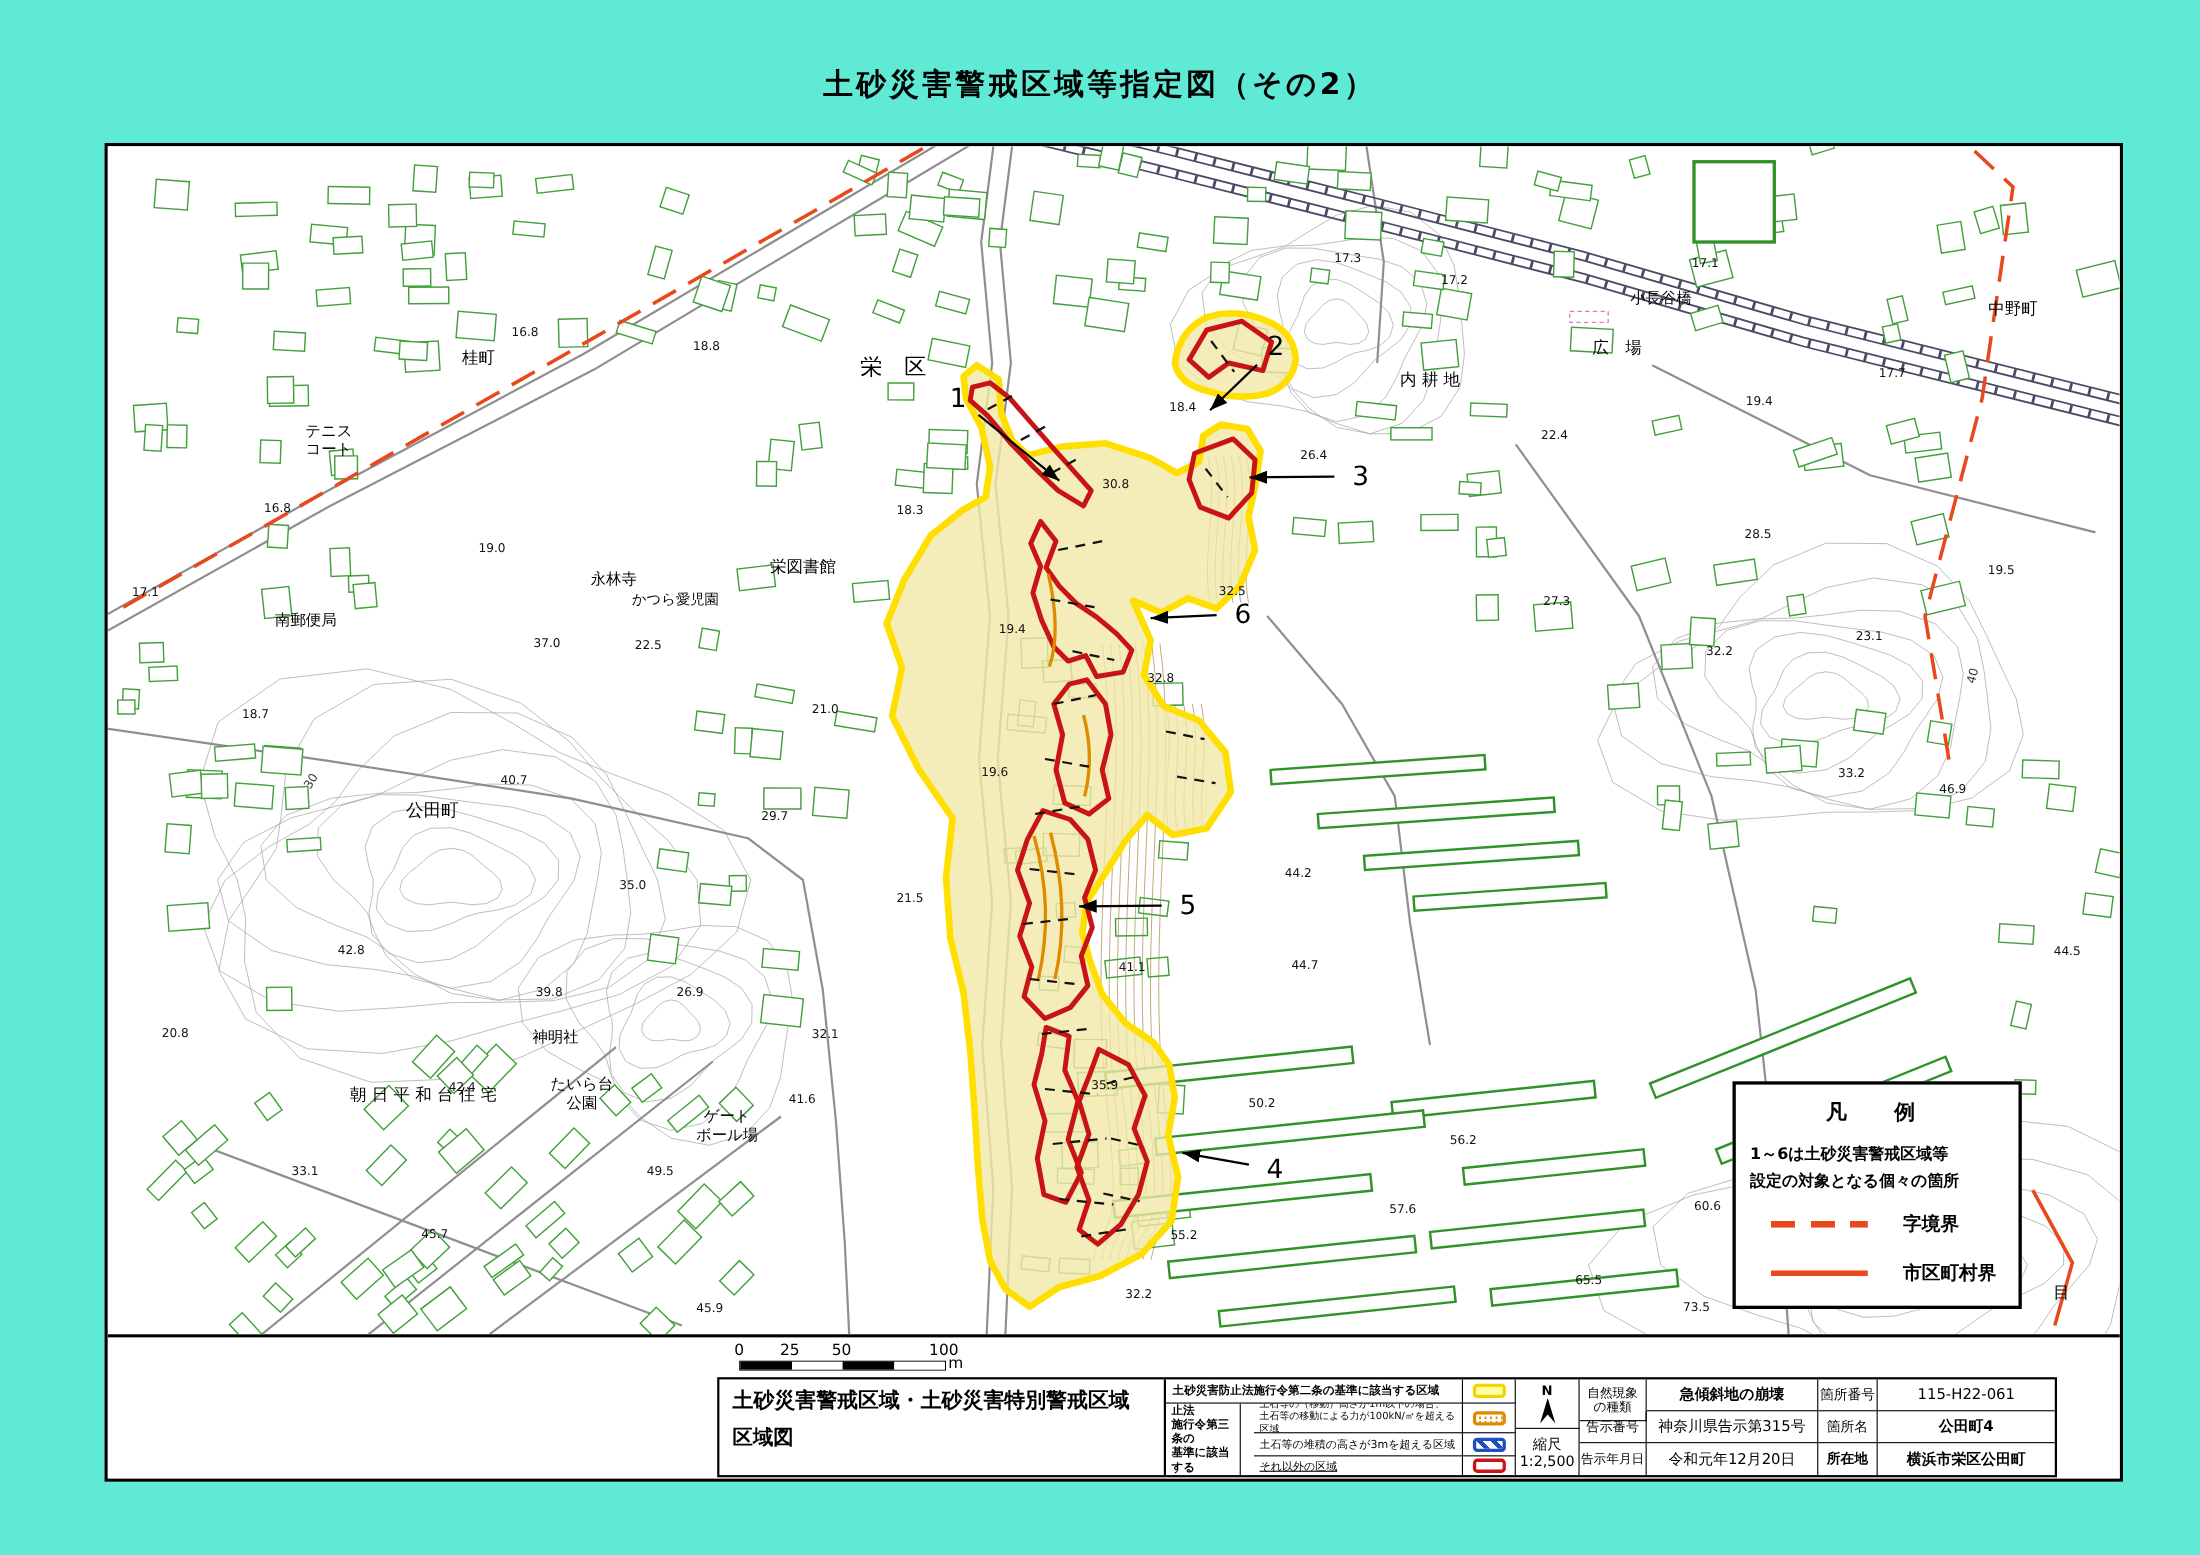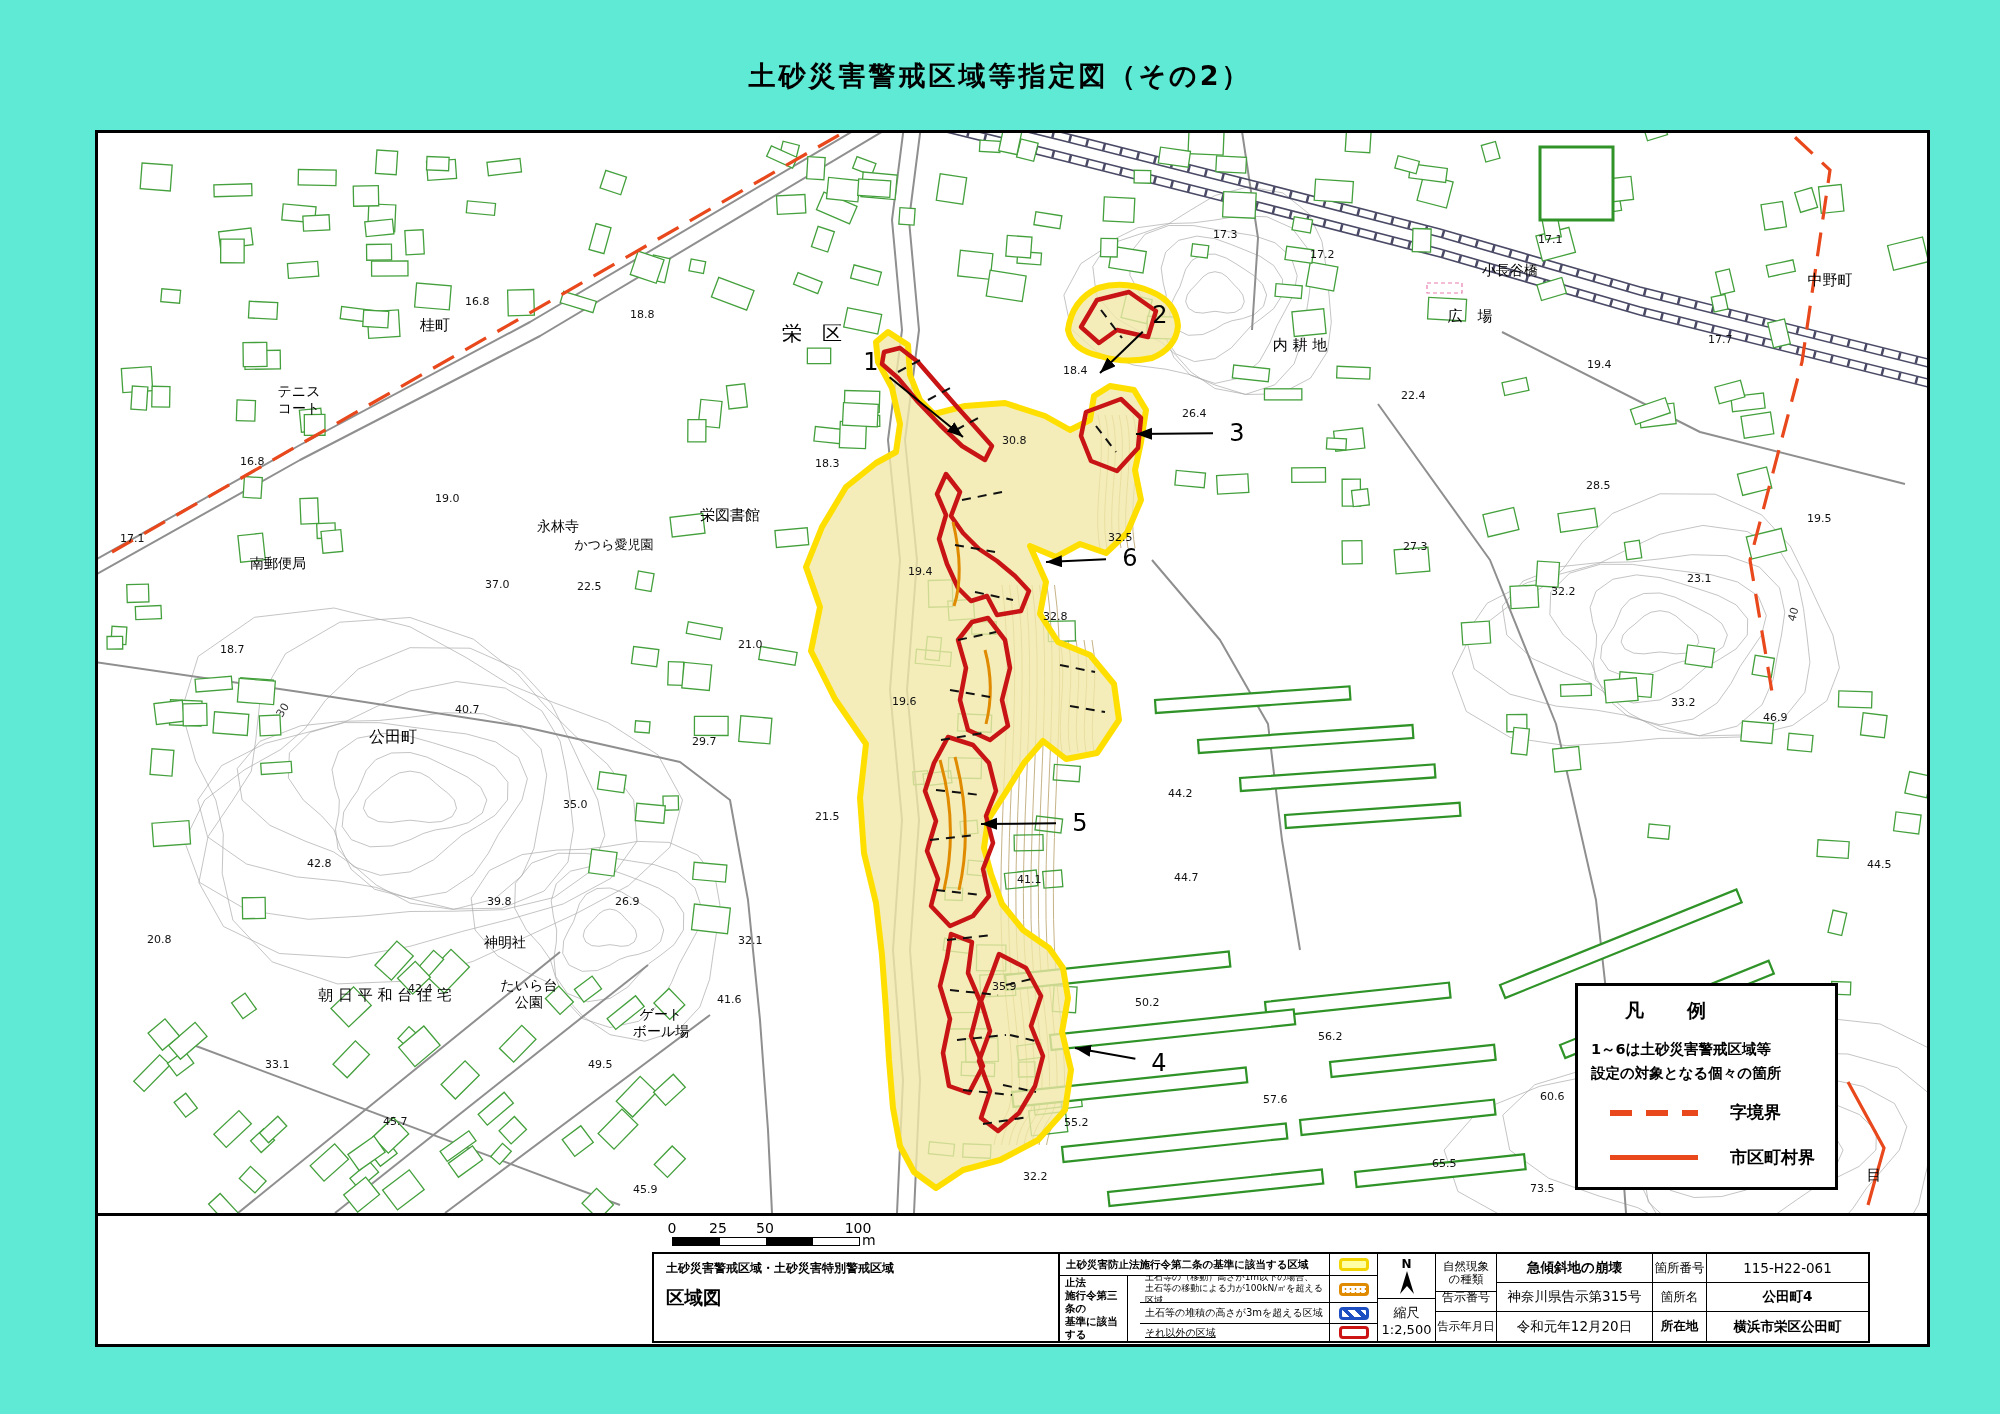--- a/index.html
+++ b/index.html
@@ -8,21 +8,21 @@
   .doc-title{position:absolute;top:58px;left:0;width:2000px;text-align:center;
         font-size:27px;font-weight:bold;letter-spacing:3px;}
   .frame{position:absolute;left:95px;top:130px;width:1835px;height:1217px;
         border:3px solid #000;box-sizing:border-box;background:#fff;}
   .map-area{position:absolute;left:0;top:0;width:1829px;height:1083px;
         border-bottom:3px solid #000;box-sizing:border-box;overflow:hidden;background:#fff;}
   svg.map{position:absolute;left:0;top:0;}
   
   .legend-box{position:absolute;left:1477px;top:850px;width:263px;height:207px;background:#fff;
         border:3px solid #000;box-sizing:border-box;z-index:5;}
-  .lg-title{position:absolute;top:12px;left:0;width:100%;text-align:left;font-size:19px;font-weight:bold;letter-spacing:12px;padding-left:47px;}
+  .lg-title{position:absolute;top:12px;left:0;width:100%;text-align:center;font-size:19px;font-weight:bold;letter-spacing:12px;}
   .lg-line1{position:absolute;top:54px;left:13px;font-size:14.5px;font-weight:bold;}
   .lg-line2{position:absolute;top:78px;left:13px;font-size:14.5px;font-weight:bold;}
   .lg-dash{position:absolute;top:124px;left:32px;width:88px;height:6px;}
   .lg-solid{position:absolute;top:169px;left:32px;width:88px;height:5px;}
   .lg-lab1{position:absolute;top:115px;left:152px;font-size:17px;font-weight:bold;}
   .lg-lab2{position:absolute;top:160px;left:152px;font-size:17px;font-weight:bold;}
   
   .bottom-strip{position:absolute;left:0;top:1083px;width:1829px;height:128px;background:#fff;}
   .scalebar{position:absolute;left:560px;top:4px;width:230px;height:30px;font-size:14px;}
   .sb-lab{position:absolute;top:0;transform:translateX(-50%);}
@@ -30,21 +30,21 @@
   .sb-seg{height:100%;flex:1;}
   .sb-unit{position:absolute;left:204px;top:12px;}
   
   .tables{position:absolute;left:554px;top:36px;width:1218px;height:91px;border:2px solid #000;box-sizing:border-box;background:#fff;}
   .tc{position:absolute;box-sizing:border-box;border-right:1.5px solid #000;border-bottom:1.5px solid #000;
       display:flex;align-items:center;overflow:hidden;}
   .tc.center{justify-content:center;text-align:center;}
   .tc.noB{border-bottom:none;} .tc.noR{border-right:none;}
   .cellA{left:0;top:0;width:406px;height:87px;border-right:2px solid #000;border-bottom:none;
          flex-direction:column;align-items:flex-start;justify-content:flex-start;padding:6px 0 0 12px;}
-  .cellA .l1{font-size:12px;font-weight:bold;font-family:Liberation Serif, serif;}
+  .cellA .l1{font-size:19px;font-weight:bold;font-family:Liberation Serif, serif;}
   .cellA .l2{font-size:18.5px;font-weight:bold;margin-top:8px;}
   .swatch{width:30px;height:13px;border-radius:4px;box-sizing:border-box;}
   .sw-yellow{border:3px solid #f2d400;background:#ffffa6;}
   .sw-orange{border:3px solid #e08a00;background:
       radial-gradient(#e08a00 1.1px, transparent 1.2px) 1px 1px/5px 4px #fff;}
   .sw-blue{border:3px solid #1d4fc2;background:
       repeating-linear-gradient(45deg,#fff 0 5px,#1d4fc2 5px 9px);}
   .sw-red{border:3px solid #cc1414;background:#fff;}
   .nfont{font-size:10.5px;line-height:13px;font-weight:bold;}
   .compass{flex-direction:column;justify-content:flex-start;padding-top:2px;}

